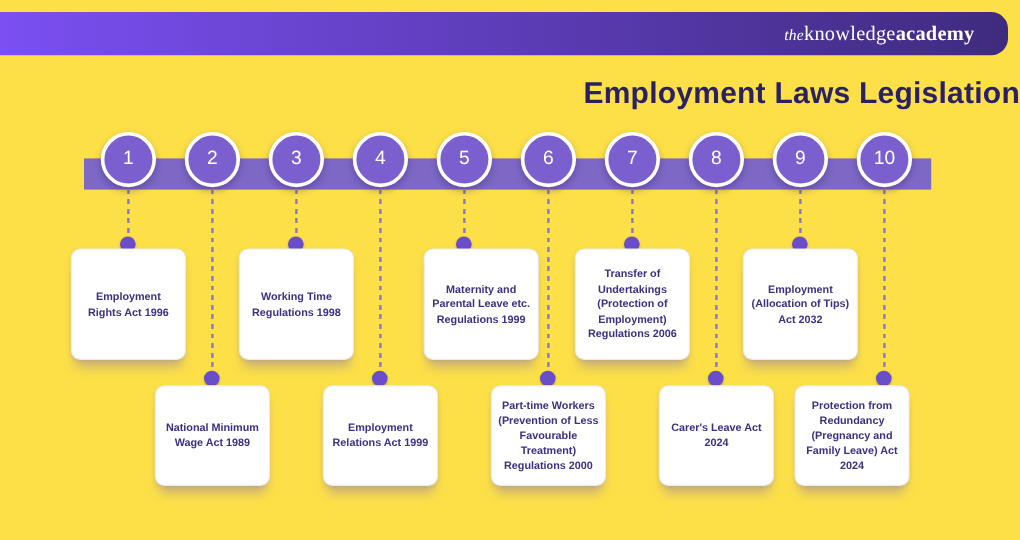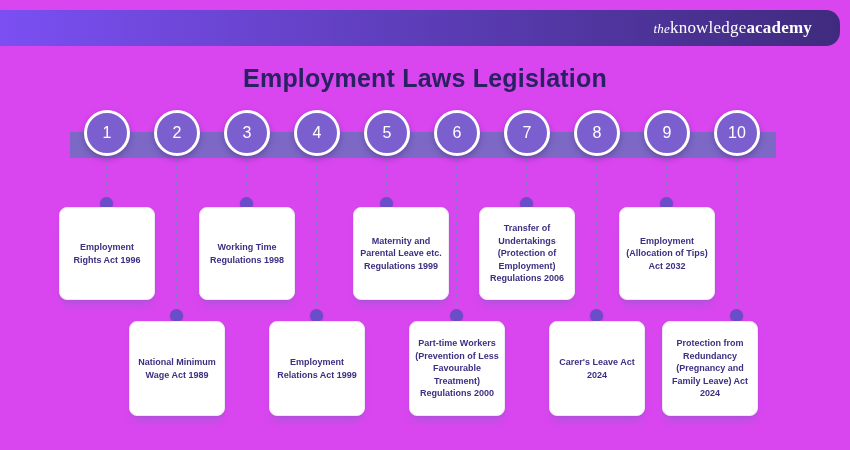--- a/index.html
+++ b/index.html
@@ -8,38 +8,38 @@
     --timeline-bar:#7d68c6;
     --circle-fill:#7b5fce;
     --connector:#8678cd;
     --dot-fill:#6a4dc8;
     --title-text:#2a2163;
     --card-text:#3d2f82;
     --card-border:#eceaf3;
   }
   html,body{margin:0;padding:0;background:#fff;}
   .canvas{
-    position:relative;width:850px;height:450px;background:#d946ef;
+    position:relative;width:850px;height:450px;background:#fde047;
     font-family:"Liberation Sans",sans-serif;overflow:hidden;
   }
   .brand-header{
     position:absolute;left:0;top:10px;width:840px;height:36px;
     background:linear-gradient(90deg,var(--header-gradient-left) 0%,var(--header-gradient-right) 100%);
     border-radius:0 14px 14px 0;
     display:flex;align-items:center;justify-content:flex-end;
   }
   .logo{
     color:#ffffff;font-family:"Liberation Serif",serif;font-size:17px;
     margin-right:28px;letter-spacing:.2px;white-space:nowrap;
   }
   .logo .the{font-style:italic;font-size:13px;}
   .logo .academy{font-weight:bold;}
   .page-title{
     position:absolute;left:0;top:64px;width:850px;margin:0;
-    text-align:center;font-size:25px;font-weight:bold;color:var(--title-text);
+    text-align:right;font-size:25px;font-weight:bold;color:var(--title-text);
     letter-spacing:.2px;
   }
   .timeline-bar{
     position:absolute;left:70px;top:132px;width:706px;height:26px;
     background:var(--timeline-bar);
   }
   .circle{
     position:absolute;top:110px;width:40px;height:40px;border-radius:50%;
     background:var(--circle-fill);border:3px solid #ffffff;
     box-shadow:0 3px 6px rgba(50,30,100,.35);
@@ -60,21 +60,21 @@
   .dot.row-bottom{top:309px;}
   .card{
     position:absolute;width:96px;box-sizing:border-box;
     background:#ffffff;border:1px solid var(--card-border);border-radius:8px;
     box-shadow:0 9px 9px -4px rgba(125,104,198,.4),0 1px 3px rgba(60,40,120,.08);
     display:flex;align-items:center;justify-content:center;
     text-align:center;padding:5px;
     color:var(--card-text);font-size:9px;font-weight:bold;line-height:1.4;
   }
   .card.row-top{top:207px;height:93px;}
-  .card.row-bottom{top:321px;height:95px;}
+  .card.row-bottom{top:321px;height:84px;}
 </style>
 </head>
 <body>
 
 <div class="canvas">
 
   <div class="brand-header">
     <span class="logo"><span class="the">the</span><span>knowledge</span><span class="academy">academy</span></span>
   </div>
 

